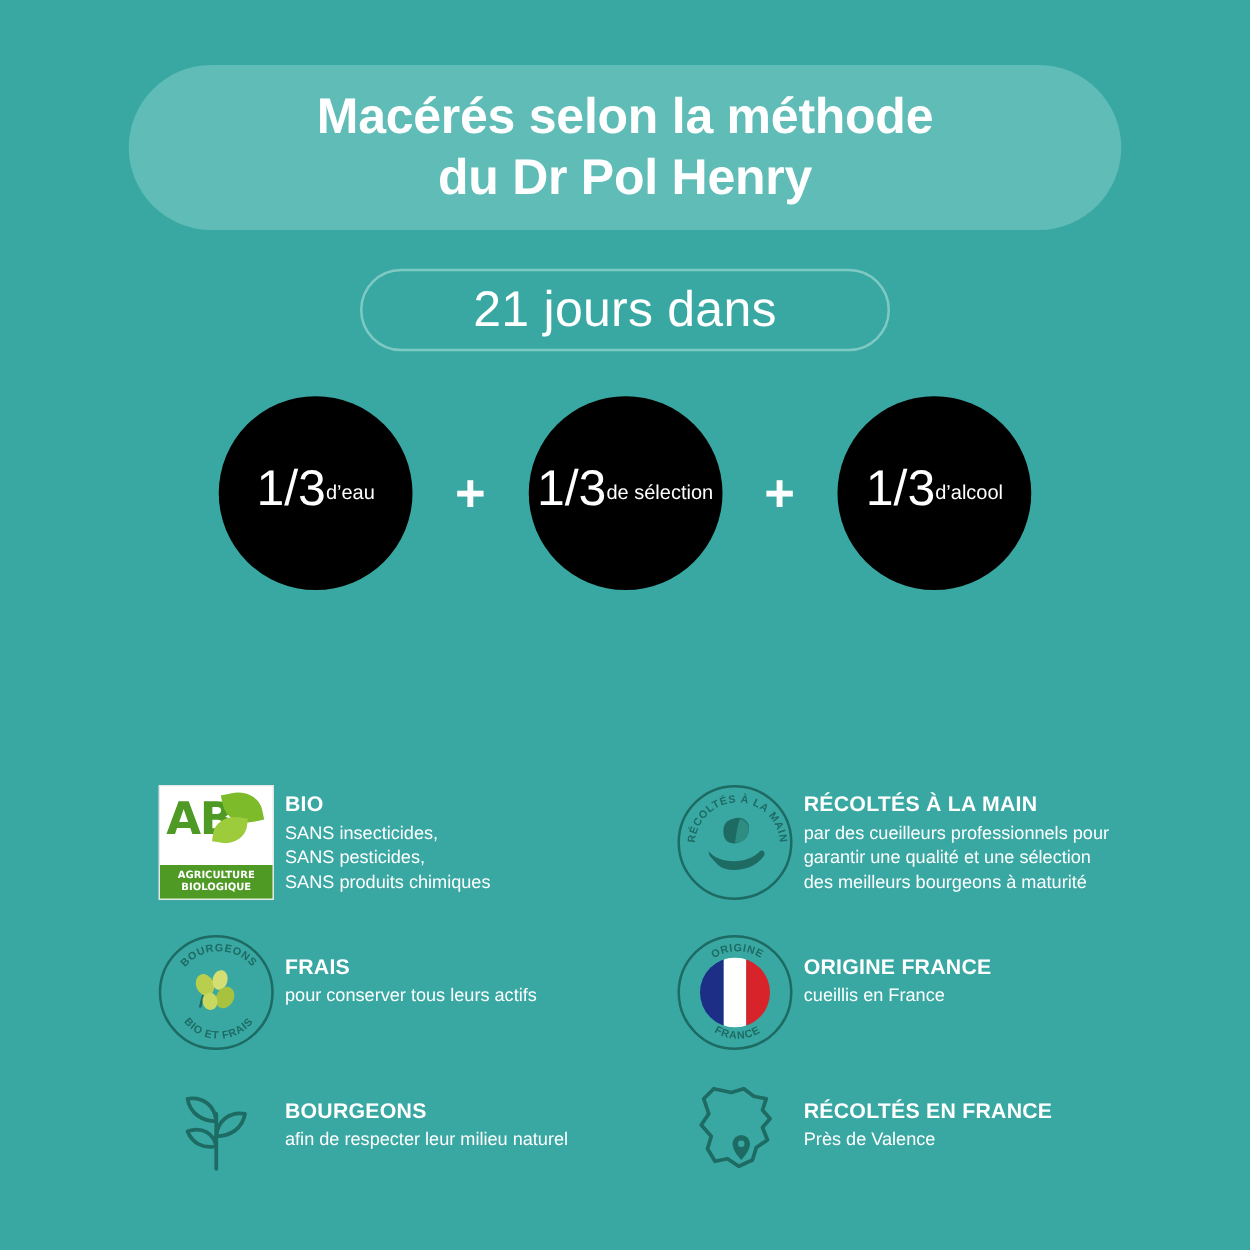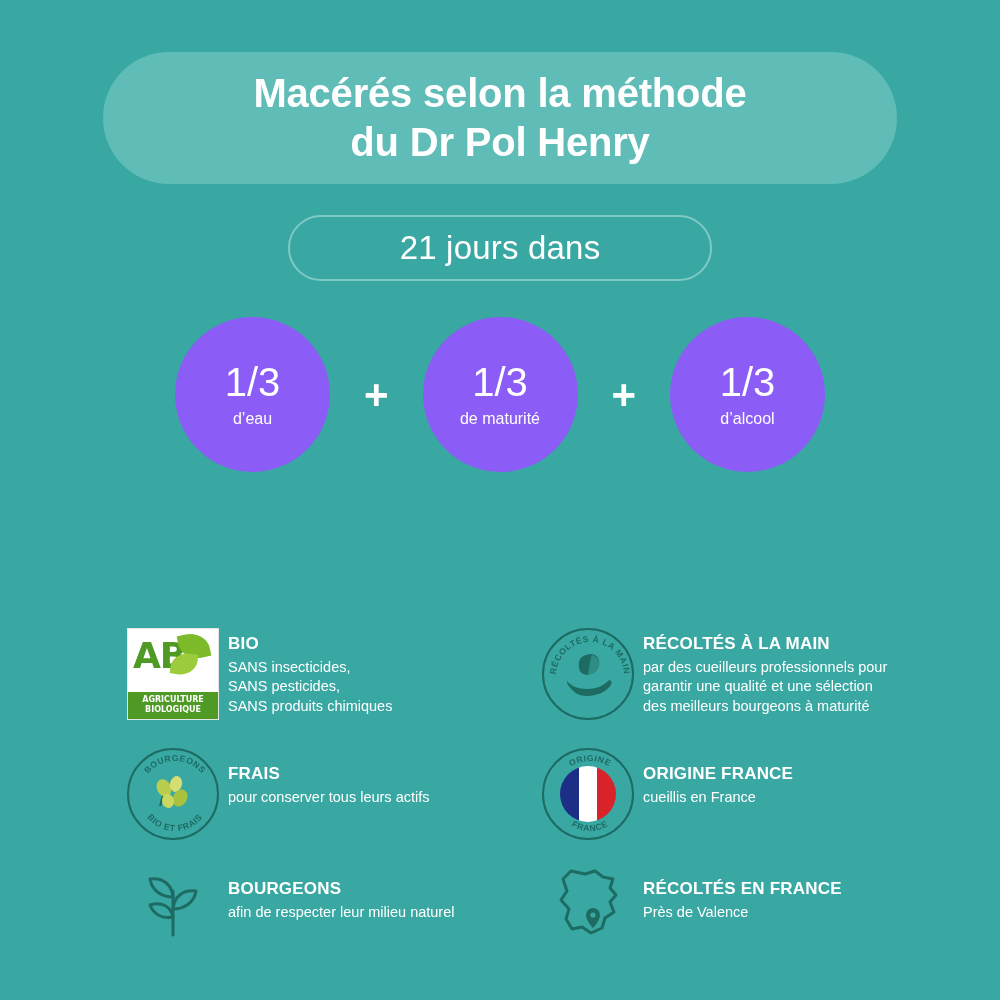--- a/index.html
+++ b/index.html
@@ -39,37 +39,37 @@
   .sub-pill {
     position: absolute;
     left: 288px; top: 201px;
     width: 424px; height: 66px;
     border: 2px solid #7FC9C4;
     border-radius: 33px;
     display: flex; align-items: center; justify-content: center;
   }
   .sub-pill .sub-text {
     color: #FFFFFF;
-    font-size: 33px;
+    font-size: 40px;
     font-weight: normal;
     letter-spacing: 0.2px;
   }
 
   
   .ratio-row {
     position: absolute;
     left: 175px; top: 303px;
     width: 650px; height: 155px;
     display: flex; align-items: center; justify-content: space-between;
   }
   .ratio-circle {
     width: 155px; height: 155px;
     border-radius: 50%;
-    background: #8b5cf6;
-    display: flex; flex-direction: column;
+    background: #000000;
+    display: flex; flex-direction: row;
     align-items: center; justify-content: center;
   }
   .ratio-circle .frac {
     color: #FFFFFF;
     font-size: 40px;
     font-weight: normal;
     line-height: 1;
     margin-bottom: 8px;
   }
   .ratio-circle .cap {
@@ -244,21 +244,21 @@
 
     <div class="ratio-circle">
       <div class="frac">1/3</div>
       <div class="cap">d’eau</div>
     </div>
 
     <div class="plus">+</div>
 
     <div class="ratio-circle">
       <div class="frac">1/3</div>
-      <div class="cap">de maturité</div>
+      <div class="cap">de sélection</div>
     </div>
 
     <div class="plus">+</div>
 
     <div class="ratio-circle">
       <div class="frac">1/3</div>
       <div class="cap">d’alcool</div>
     </div>
   </div>
 

